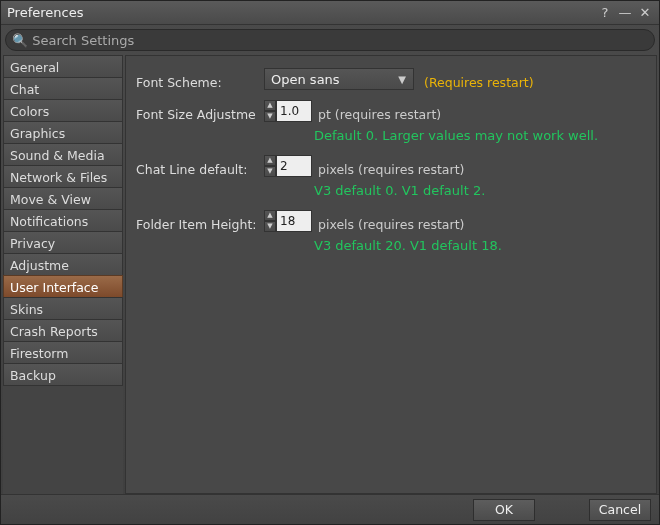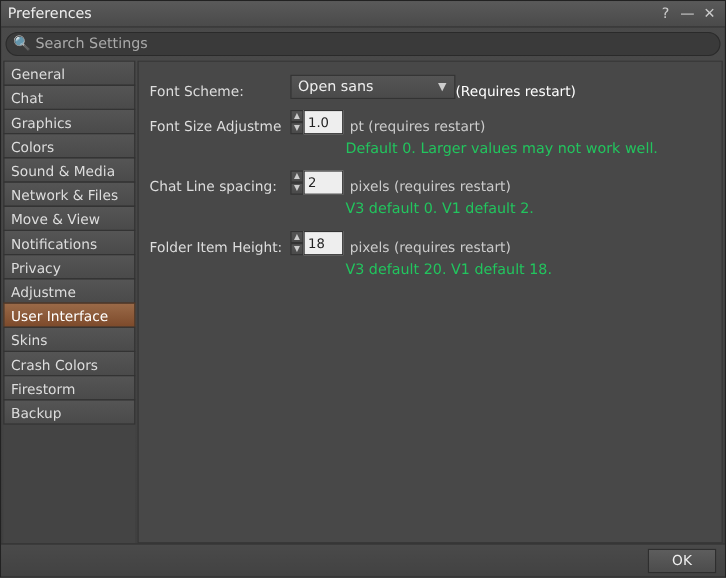--- a/index.html
+++ b/index.html
@@ -161,21 +161,21 @@
 .spinner input {
   width: 36px;
   background: #eee;
   border: 1px solid #333;
   color: #222;
   font-family: inherit;
   font-size: 12px;
   padding: 0 3px;
 }
 .aftertxt { margin-left: 6px; font-size: 12.5px; color: #ccc; }
-.req { margin-left: 0; color: #ffffff; font-size: 12.5px;}
+.req { margin-left: 10px; color: #eab308; font-size: 12.5px;}
 .footer {
   height: 30px;
   display: flex;
   justify-content: flex-end;
   align-items: center;
   padding: 0 8px;
   gap: 10px;
   border-top: 1px solid #333;
   background: linear-gradient(#4a4a4a,#424242);
 }
@@ -205,31 +205,31 @@
   <div class="searchbar">
     <span class="sicon">🔍</span>
     <input type="text" placeholder="Search Settings" style="">
   </div>
 
   <div class="body">
 
     <div class="sidebar" id="sidebar">
         <div class="cat">General</div>
         <div class="cat">Chat</div>
+        <div class="cat">Colors</div>
         <div class="cat">Graphics</div>
-        <div class="cat">Colors</div>
         <div class="cat">Sound &amp; Media</div>
         <div class="cat">Network &amp; Files</div>
         <div class="cat">Move &amp; View</div>
         <div class="cat">Notifications</div>
         <div class="cat">Privacy</div>
         <div class="cat">Adjustme</div>
         <div class="cat active">User Interface</div>
         <div class="cat">Skins</div>
-        <div class="cat">Crash Colors</div>
+        <div class="cat">Crash Reports</div>
         <div class="cat">Firestorm</div>
         <div class="cat">Backup</div>
       </div>
 
     <div class="main">
 
       <div class="panel">
 
         <div class="row">
           <span class="lbl">Font Scheme:</span>
@@ -247,21 +247,21 @@
               <div>▲</div>
               <div>▼</div>
             </div>
             <input type="text" value="1.0" style="">
           </div>
           <span class="aftertxt">pt (requires restart)</span>
         </div>
         <div class="row help" style="margin-left:178px;">Default 0. Larger values may not work well.</div>
 
         <div class="row">
-          <span class="lbl">Chat Line spacing:</span>
+          <span class="lbl">Chat Line default:</span>
           <div class="spinner">
             <div class="arrows">
               <div>▲</div>
               <div>▼</div>
             </div>
             <input type="text" value="2" style="">
           </div>
           <span class="aftertxt">pixels (requires restart)</span>
         </div>
         <div class="row help" style="margin-left:178px;">V3 default 0. V1 default 2.</div>
@@ -278,15 +278,16 @@
           <span class="aftertxt">pixels (requires restart)</span>
         </div>
         <div class="row help" style="margin-left:178px;">V3 default 20. V1 default 18.</div>
 
       </div>
     </div>
   </div>
 
   <div class="footer">
     <button class="btn">OK</button>
+    <button class="btn">Cancel</button>
   </div>
 
 </div>
 
 </body></html>

